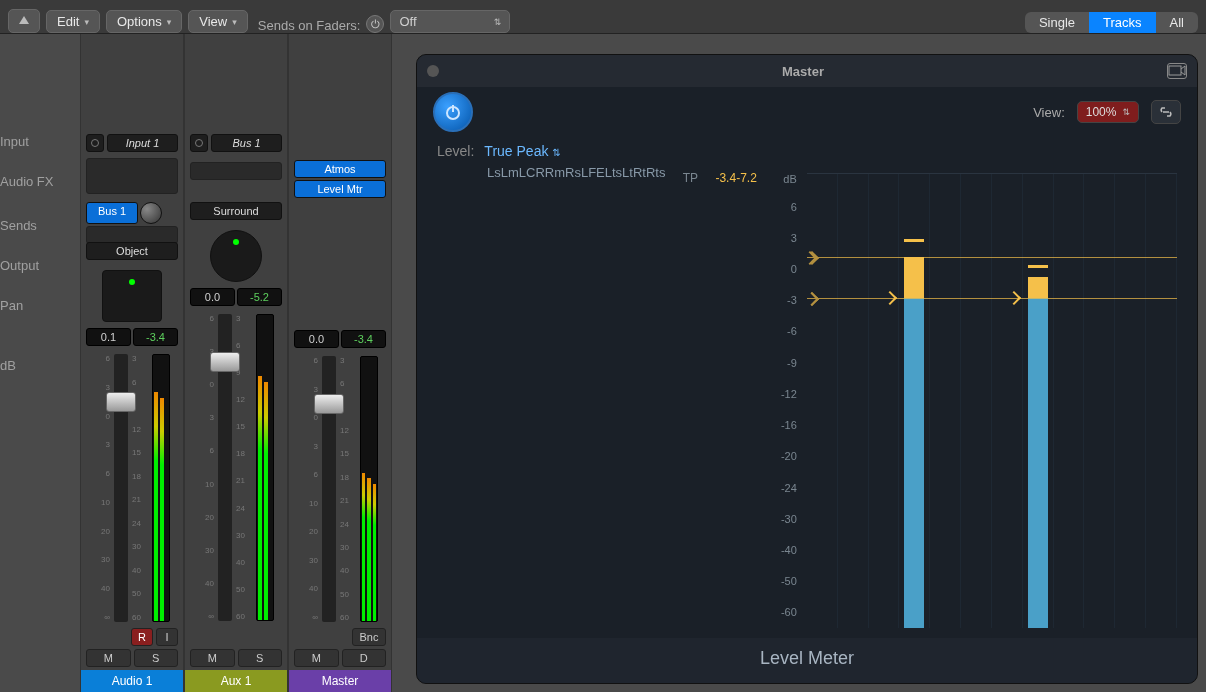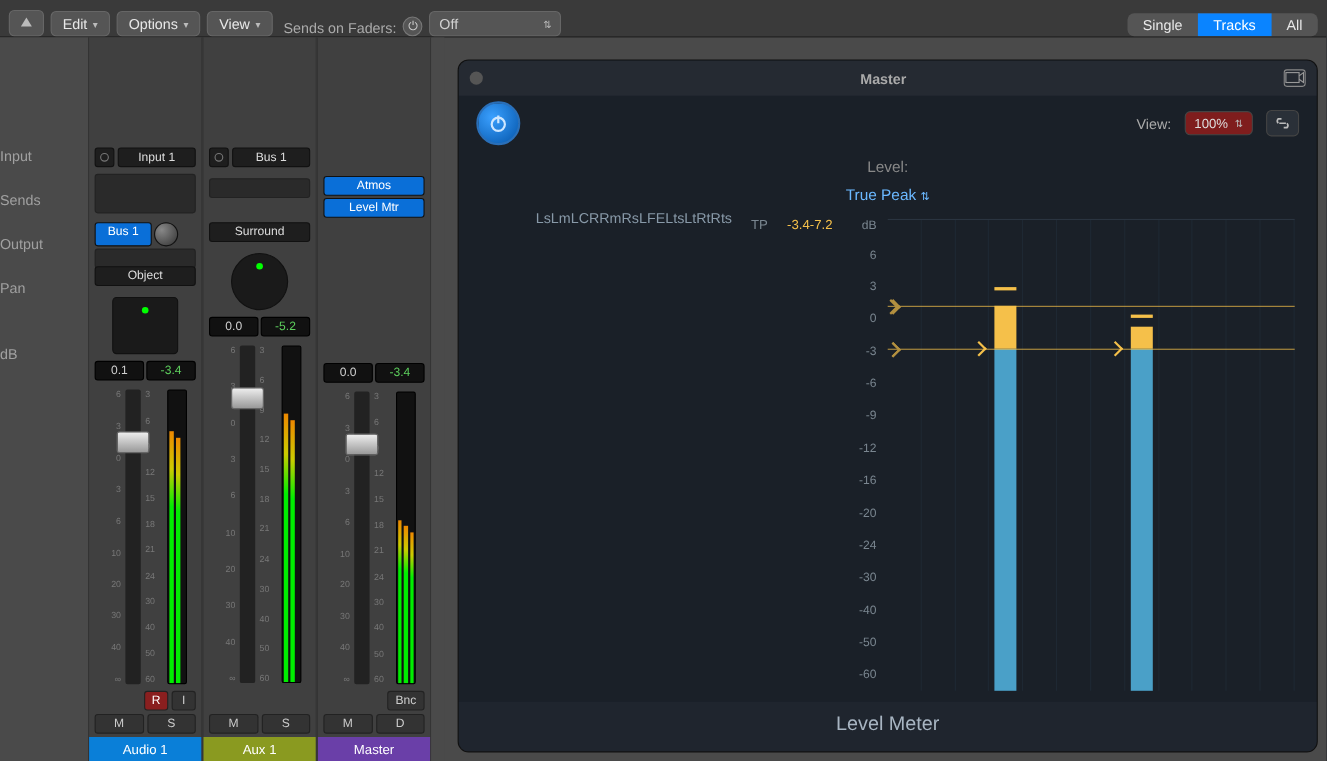--- a/index.html
+++ b/index.html
@@ -32,21 +32,21 @@
   .gap-top { height: 96px; }
   .row { display: flex; gap: 2px; margin-bottom: 2px; }
   .slot { background: #1e1e1e; border: 1px solid #111; border-radius: 3px; font-size: 11px; text-align: center; padding: 2px 4px; flex:1; color:#ddd; }
   .slot.empty { background: #2a2a2a; min-height:18px; border-color:#222;}
   .slot.blue  { background: #0a6fd8; color:#fff; }
   .sends-row .slot { flex: 0 0 52px;}
   .knob { width: 22px; height: 22px; border-radius: 50%; background: radial-gradient(circle at 30% 30%, #888, #333); border:1px solid #111; }
   .circ { width:14px; height:14px; border:1px solid #777; border-radius:50%; display:inline-block;}
   .input-row { display:flex; gap:3px; align-items:center; margin-bottom:6px;}
   .input-row .circ-box { width:18px; height:18px; background:#1e1e1e; border:1px solid #111; border-radius:3px; display:flex; align-items:center; justify-content:center;}
-  .input-row .slot { flex:1;}
+  .input-row .slot { flex:1;font-style:italic;}
   .pan-box { width: 60px; height: 52px; background: #1a1a1a; border:1px solid #111; border-radius:4px; margin: 4px auto; position:relative;}
   .pan-box.surround { border-radius:50%; width:52px; height:52px;}
   .pan-dot { position:absolute; width:6px; height:6px; background:#0f0; border-radius:50%; top:8px; left:50%; transform:translateX(-50%);}
   .db-row { display:flex; gap:2px; margin-top:2px;}
   .db-box { flex:1; background:#111; border:1px solid #000; border-radius:3px; text-align:center; font-size:11px; padding:2px 0;}
   .db-box.green { color:#5dcf5d;}
   .fader-area { flex:1; display:flex; gap:2px; padding:8px 4px 6px 4px; min-height:200px;}
   .scale { width:22px; font-size:8px; color:#777; display:flex; flex-direction:column; justify-content:space-between; text-align:right; padding-right:2px;}
   .fader-track { width:14px; background:#222; border-radius:2px; position:relative; }
   .fader-cap { position:absolute; width:30px; height:20px; left:-8px; background:linear-gradient(#eee,#999); border:1px solid #666; border-radius:3px;}
@@ -68,21 +68,21 @@
   .plugin-hdr { height:32px; background:#252a32; display:flex; align-items:center; padding:0 10px; gap:10px;}
   .plugin-hdr .dot { width:12px; height:12px; border-radius:50%; background:#555;}
   .plugin-hdr .title { flex:1; text-align:center; color:#aaa; font-size:13px; font-weight:600;}
   .plugin-hdr .icn { width:20px; height:16px; border:1px solid #888; border-radius:3px; font-size:10px; text-align:center;}
   .plugin-sub { height:50px; display:flex; align-items:center; padding:0 16px; gap:12px;}
   .power-btn { width:40px; height:40px; border-radius:50%; background:radial-gradient(circle at 35% 35%, #3aa0ff, #0455aa); border:2px solid #2a6fb8; display:flex; align-items:center; justify-content:center; font-size:18px;}
   .plugin-sub .spacer { flex:1;}
   .view-lbl { color:#aaa; font-size:13px;}
   .zoom-box { background:#7f1d1d; border:1px solid #444; border-radius:5px; padding:3px 8px; display:flex; align-items:center; gap:6px; color:#ddd; font-size:12px;}
   .link-btn { width:30px; height:24px; background:#2a3038; border:1px solid #444; border-radius:5px; display:flex; align-items:center; justify-content:center;}
-  .level-bar { padding:6px 20px; display:flex; align-items:center; gap:10px; font-size:14px;flex-direction:column;}
+  .level-bar { padding:6px 20px; display:flex; align-items:center; gap:10px; font-size:14px;}
   .level-bar .lbl { color:#888;}
   .level-bar .val { color:#6bb8ff;}
   .level-bar .arr { color:#6bb8ff; font-size:10px;}
 
   .meter-area { flex:1; padding:0 20px 10px 20px; display:flex; flex-direction:row;}
   .ch-hdr { display:flex; padding-left:50px;}
   .ch-hdr .ch { flex:1; text-align:center; color:#8899a8; font-size:13px;}
   .tp-row { display:flex; padding-left:0; margin-top:6px;}
   .tp-row .tplbl { width:50px; color:#7a8690; text-align:center; font-size:12px;}
   .tp-row .tp { flex:1; text-align:center; color:#f5c04a; font-size:12px;}
@@ -136,20 +136,21 @@
     <div class="tb-btn">Single</div>
     <div class="tb-btn active">Tracks</div>
     <div class="tb-btn">All</div>
   </div>
 </div>
 
 <div class="main">
 
   <div class="labels">
     <div>Input</div>
+    <div class="sp1">Audio FX</div>
     <div>Sends</div>
     <div>Output</div>
     <div class="sp-pan">Pan</div>
     <div class="sp-db">dB</div>
   </div>
 
   <div id="strips-host" style="display:flex;">
       <div class="strip">
         <div class="strip-inner">
           <div class="gap-top"></div>

